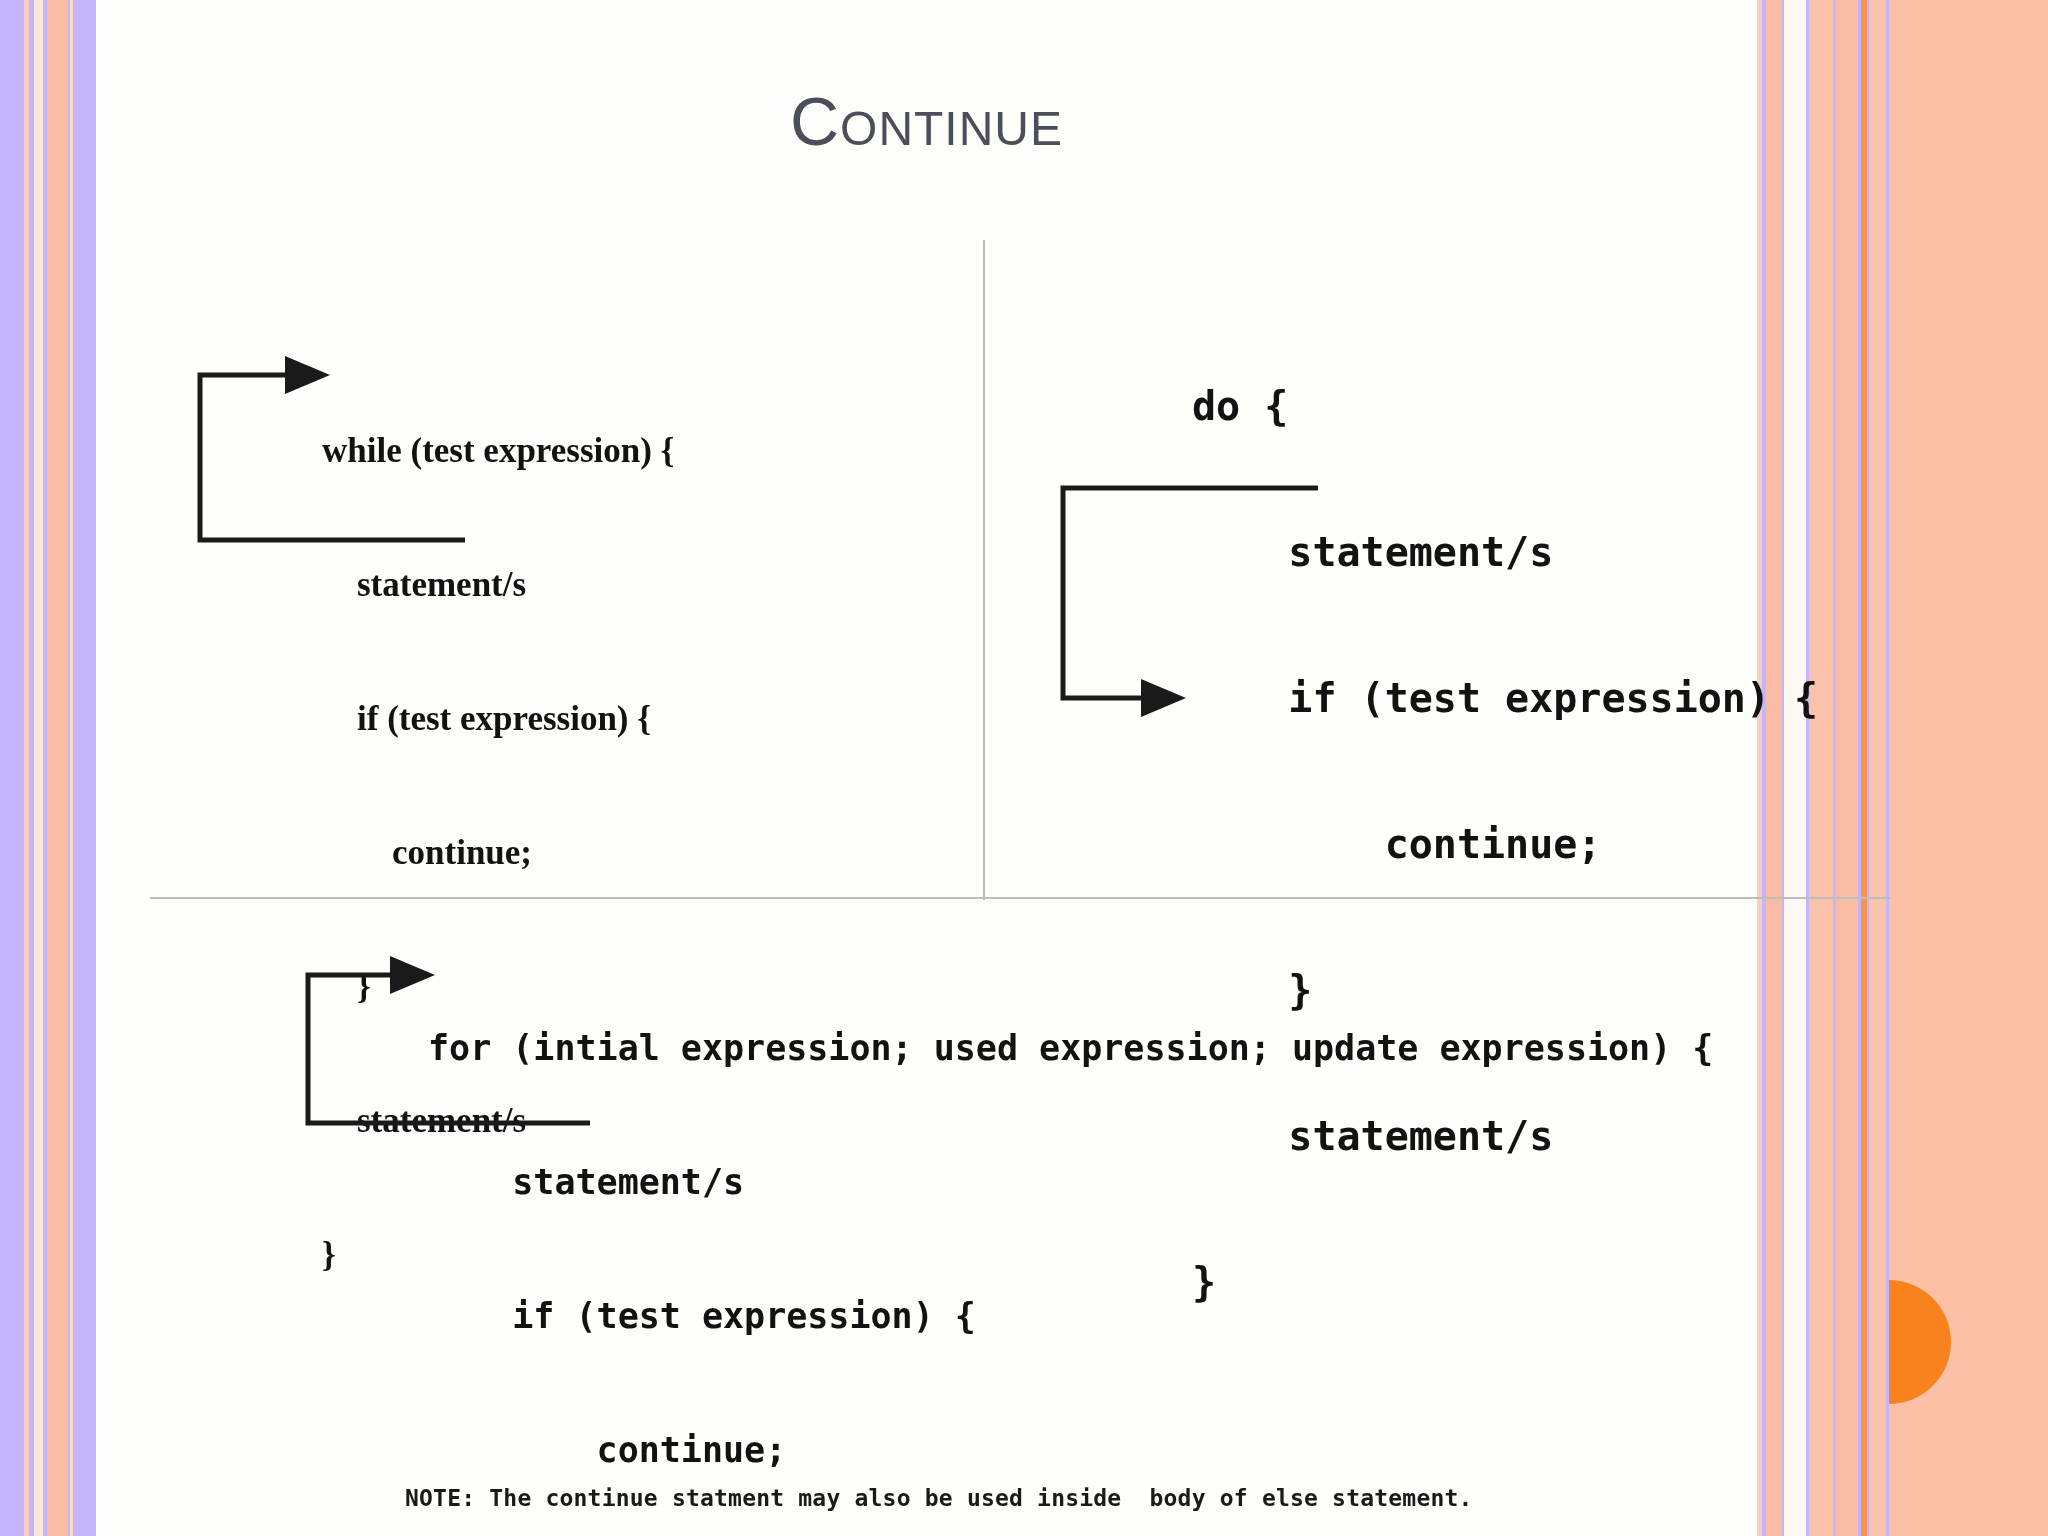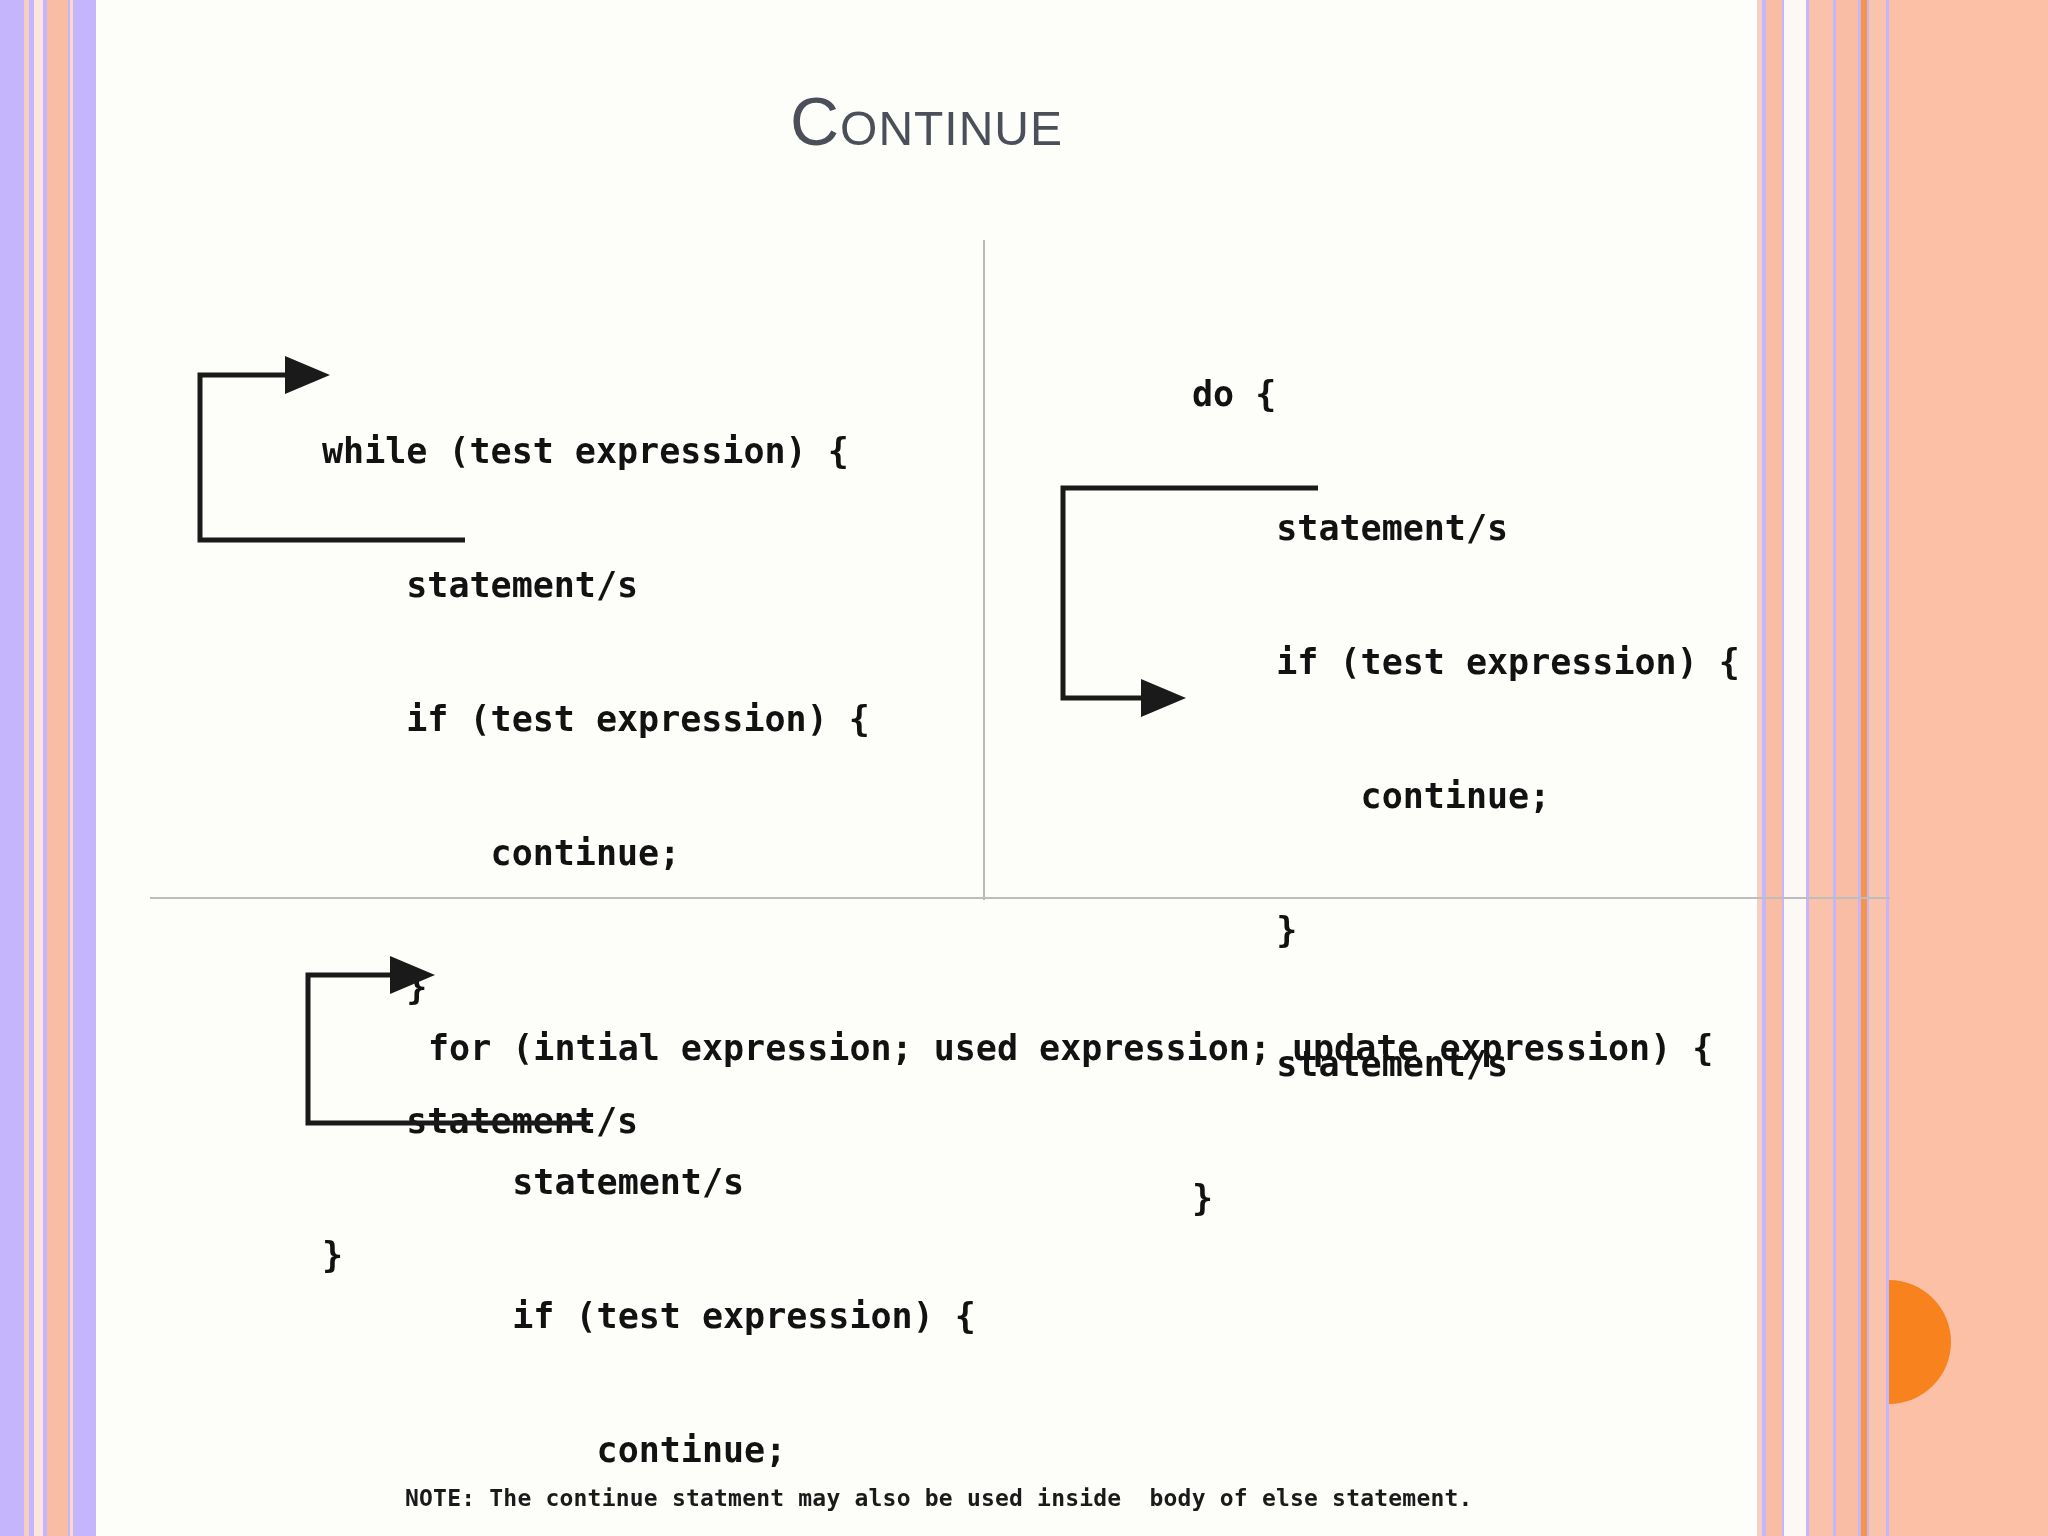--- a/index.html
+++ b/index.html
@@ -81,26 +81,26 @@
   .code-line {
     white-space: pre;
     line-height: 1.0;
   }
 
   #block-while {
     left: 322px;
     top: 344px;
     font-size: 35px;
   }
-  #block-while .code-line { line-height: 54px; }
+  #block-while .code-line { line-height: 54px; font-family: Liberation Serif, serif; }
 
   #block-dowhile {
     left: 1192px;
     top: 287px;
-    font-size: 35px;
+    font-size: 40px;
   }
   #block-dowhile .code-line { line-height: 54px; }
 
   #block-for {
     left: 428px;
     top: 941px;
     font-size: 35px;
   }
   #block-for .code-line { line-height: 54px; }
 

